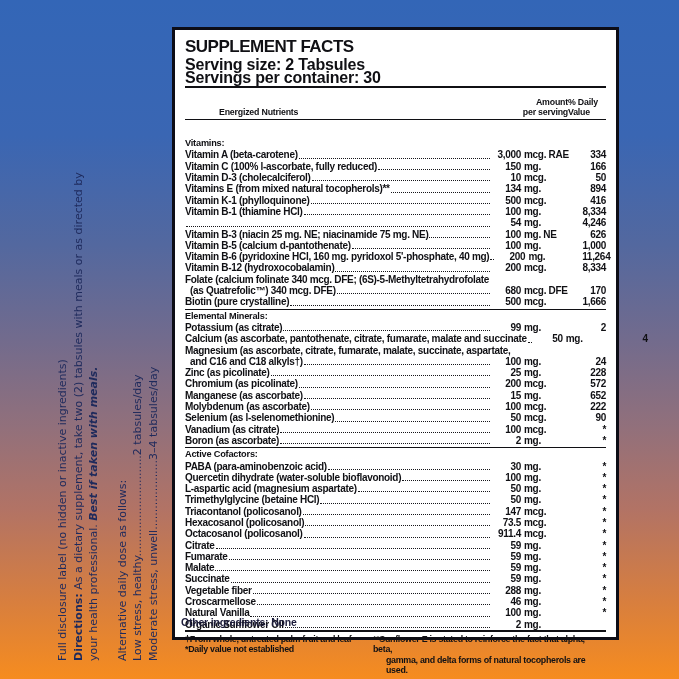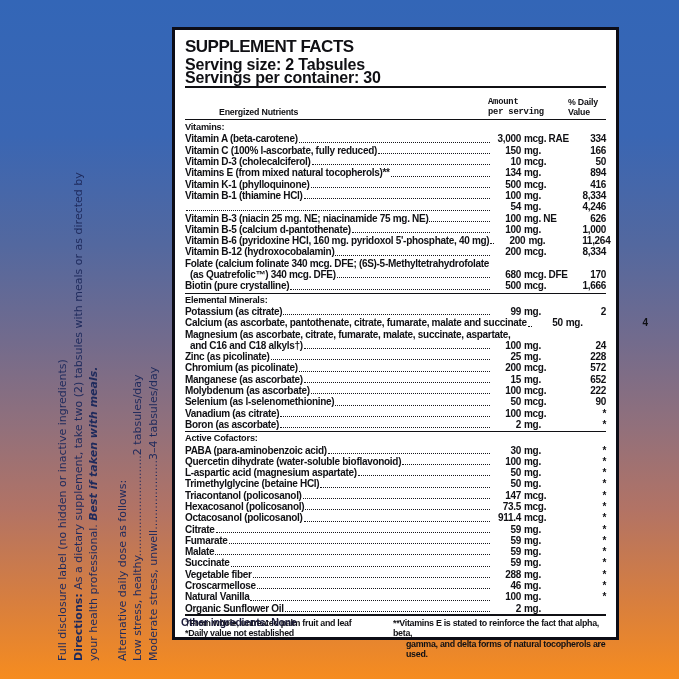--- a/index.html
+++ b/index.html
@@ -23,35 +23,35 @@
     background:#ffffff;border:3px solid #0d0d16;color:#101014;
     padding:5px 10px 4px 10px;display:flex;flex-direction:column;
     font-weight:bold;letter-spacing:-0.2px;
   }
   .sf-title{font-size:17px;font-weight:bold;letter-spacing:-0.5px;line-height:22px;margin-top:1px;}
   .serving{font-size:16px;line-height:11.5px;margin-top:1px;}
   .rule-thick{border-top:2.5px solid #101014;margin-top:3px;}
   .rule-thin{border-top:1px solid #101014;}
   .cols-header{display:flex;align-items:flex-end;font-size:8.8px;line-height:9.6px;margin-top:10px;padding-bottom:2px;}
   .ch-left{flex:1;margin-left:34px;}
-  .ch-amt{width:80px;text-align:left;font-family:Liberation Mono, monospace;}
+  .ch-amt{width:80px;text-align:right;}
   .ch-dv{width:38px;text-align:left;}
   .ch-amt span,.ch-dv span{display:block;}
-  .sections{flex:1;margin-top:1px;}
+  .sections{flex:1;margin-top:17px;}
   .section{padding-top:1px;}
   .section:not(:first-child){border-top:1px solid #101014;margin-top:1px;padding-top:1px;}
   .sec-title{font-size:9.2px;line-height:11.3px;}
   .row{display:flex;align-items:flex-end;font-size:10px;line-height:11.3px;white-space:nowrap;letter-spacing:-0.3px;}
   .row .nm{flex:0 0 auto;}
   .row .nm.ind{padding-left:5px;}
   .row .dots{flex:1 1 auto;min-width:4px;border-bottom:1.3px dotted #16161a;margin:0 1px 2px 1px;}
   .row .amt{width:30px;text-align:right;flex:0 0 auto;}
   .row .unit{width:48px;text-align:left;padding-left:3px;flex:0 0 auto;}
   .row .dv{width:34px;text-align:right;flex:0 0 auto;}
-  .footnotes{border-top:2.5px solid #101014;display:flex;font-size:8.9px;line-height:10.5px;padding-top:2px;letter-spacing:-0.3px;gap:20px;}
+  .footnotes{border-top:2.5px solid #101014;display:flex;font-size:8.9px;line-height:10.5px;padding-top:2px;letter-spacing:-0.3px;}
   .fn-left{width:188px;}
   .fn-right{flex:1;}
   .fn-right .ind2{padding-left:13px;display:block;}
   .fn-left span,.fn-right span{display:block;}
   .other-ing{
     position:absolute;left:181px;top:616px;font-size:10.5px;font-weight:bold;
     color:#1c1c3a;letter-spacing:-0.2px;
   }
 </style>
 </head>
@@ -366,19 +366,19 @@
           <span class="dv"></span>
         </div>
       </div>
     </div>
   <div class="footnotes">
     <div class="fn-left">
       <span>†From whole, untreated palm fruit and leaf</span>
       <span>*Daily value not established</span>
     </div>
     <div class="fn-right">
-      <span>**Vitamins E is stated to reinforce the fact that alpha, beta,</span>
+      <span>**Sunflower E is stated to reinforce the fact that alpha, beta,</span>
       <span class="ind2">gamma, and delta forms of natural tocopherols are used.</span>
     </div>
   </div>
 </div>
 
 <div class="other-ing">Other ingredients: None</div>
 
 </body></html>

